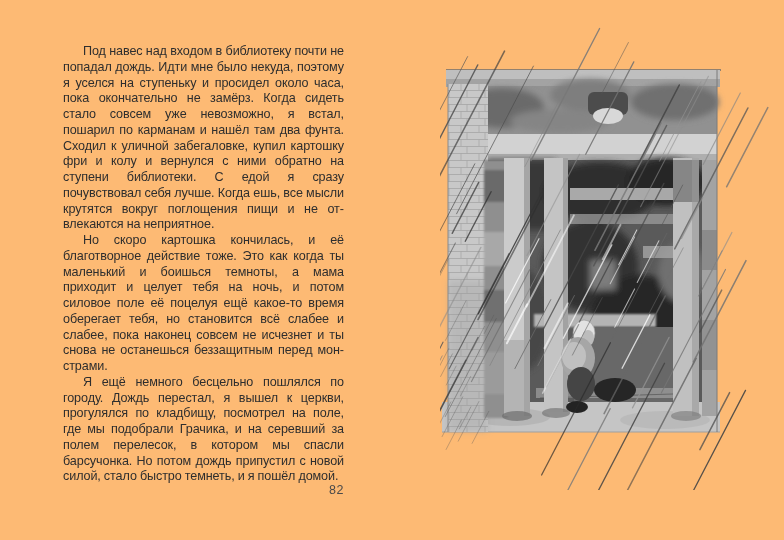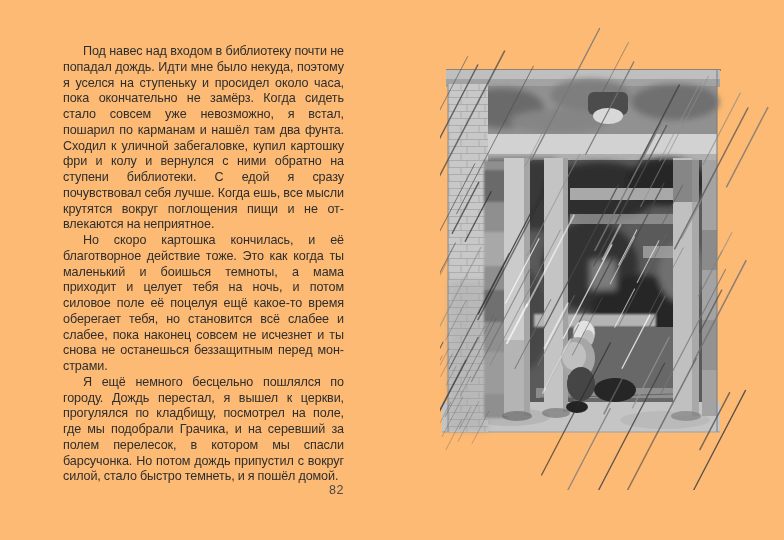--- a/index.html
+++ b/index.html
@@ -45,21 +45,21 @@
 </style>
 </head>
 <body>
 
 <div class="book-page">
 
   <main class="text-column">
     <div id="text-block">
         <p class="para">Под навес над входом в библиотеку почти не попадал дождь. Идти мне было некуда, поэтому я уселся на ступеньку и просидел около часа, пока окончательно не замёрз. Когда сидеть стало со­всем уже невозможно, я встал, пошарил по кар­манам и нашёл там два фунта. Сходил к уличной забегаловке, купил картошку фри и колу и вернул­ся с ними обратно на ступени библиотеки. С едой я сразу почувствовал себя лучше. Когда ешь, все мысли крутятся вокруг поглощения пищи и не от­влекаются на неприятное.</p>
         <p class="para">Но скоро картошка кончилась, и её благотвор­ное действие тоже. Это как когда ты маленький и бо­ишься темноты, а мама приходит и целует тебя на ночь, и потом силовое поле её поцелуя ещё какое-то время оберегает тебя, но становится всё сла­бее и слабее, пока наконец совсем не исчезнет и ты снова не останешься беззащитным перед мон­страми.</p>
-        <p class="para">Я ещё немного бесцельно пошлялся по городу. Дождь перестал, я вышел к церкви, прогулялся по кладбищу, посмотрел на поле, где мы подобрали Грачика, и на серевший за полем перелесок, в кото­ром мы спасли барсучонка. Но потом дождь припу­стил с вокруг силой, стало быстро темнеть, и я по­шёл домой.</p>
+        <p class="para">Я ещё немного бесцельно пошлялся по городу. Дождь перестал, я вышел к церкви, прогулялся по кладбищу, посмотрел на поле, где мы подобрали Грачика, и на серевший за полем перелесок, в кото­ром мы спасли барсучонка. Но потом дождь припу­стил с новой силой, стало быстро темнеть, и я по­шёл домой.</p>
       </div>
   </main>
 
   <div class="page-number">82</div>
 
   <figure class="illustration">
     <svg viewBox="0 0 330 470" width="330" height="470" xmlns="http://www.w3.org/2000/svg">
       <defs>
         <pattern id="bricks" width="18" height="14" patternUnits="userSpaceOnUse">
           <path d="M0 0.5 H18 M0 7.5 H18 M9 0.5 V7.5 M3 7.5 V14" fill="none" stroke="#9a9a9a" stroke-width="0.7"></path>

